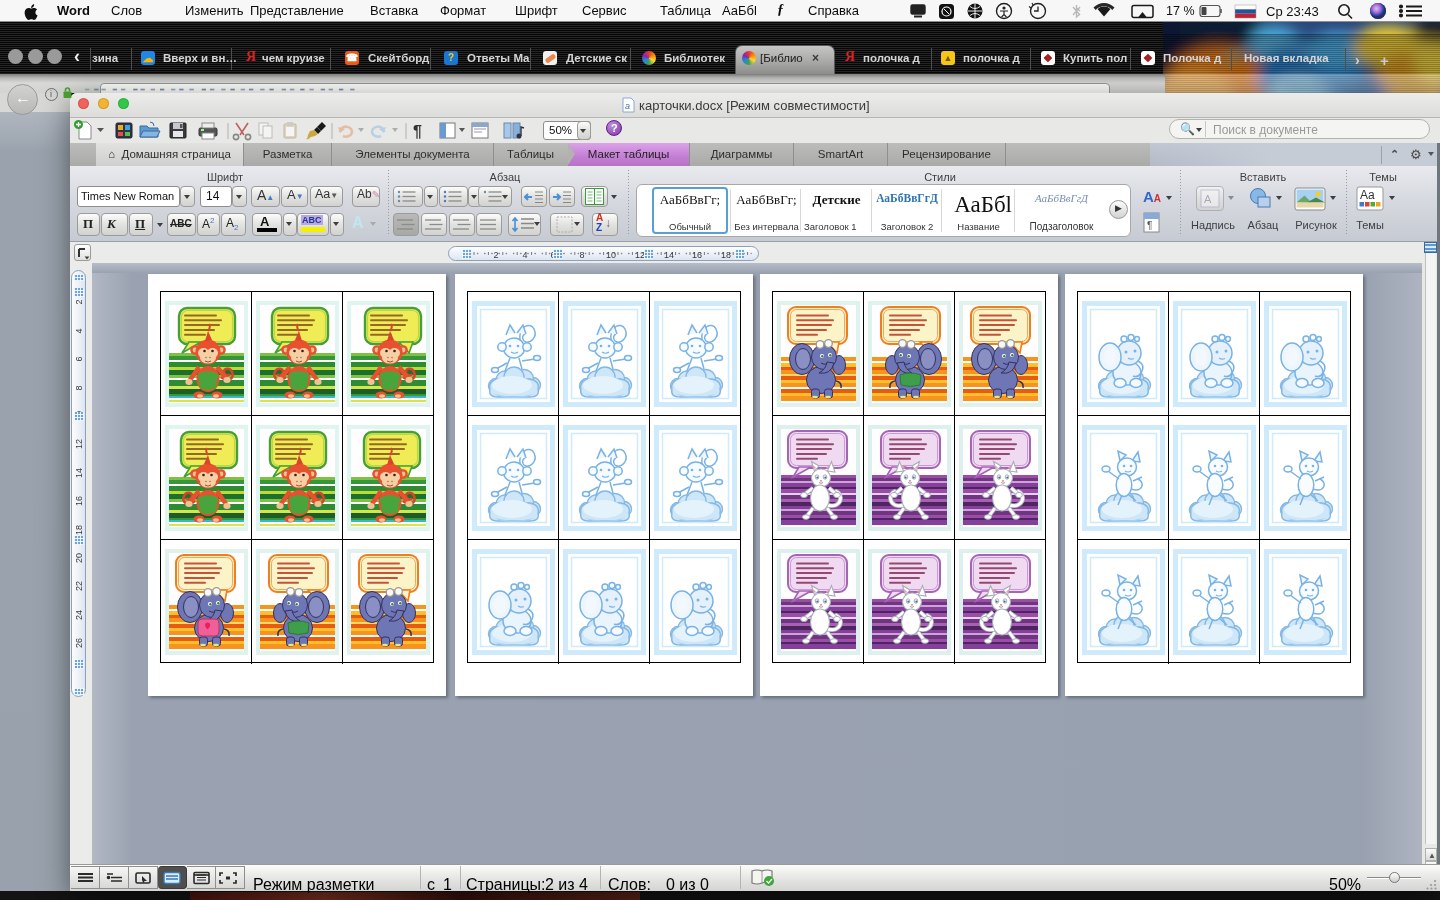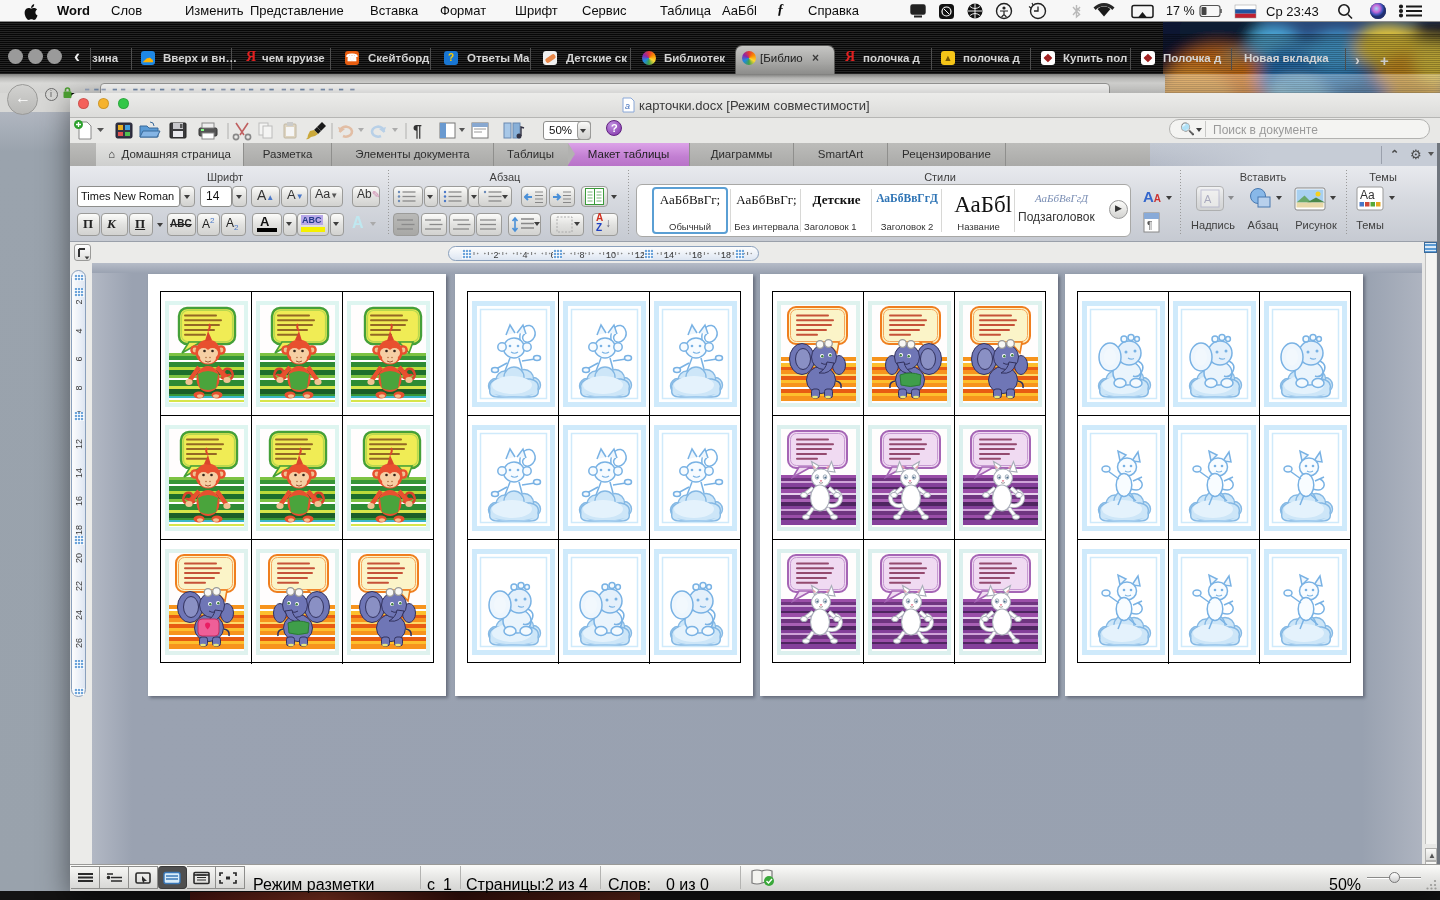--- a/index.html
+++ b/index.html
@@ -525,21 +525,21 @@
 <div class="ab" style="left:804px;top:192px;width:65px;text-align:center;font-size:13px;font-family:'Liberation Serif',serif;color:#111;white-space:nowrap;overflow:hidden"><b>Детские</b></div>
 <div class="ab" style="left:804px;top:221px;width:65px;text-align:left;font-size:9.5px;color:#333">Заголовок 1</div>
 <div class="ab" style="left:871px;top:189px;width:1px;height:43px;background:#d8d8d6"></div>
 <div class="ab" style="left:875px;top:192px;width:64px;text-align:center;font-size:11.5px;font-family:'Liberation Serif',serif;color:#111;white-space:nowrap;overflow:hidden"><b style="color:#2e74b5">АаБбВвГгД</b></div>
 <div class="ab" style="left:875px;top:221px;width:64px;text-align:center;font-size:9.5px;color:#333">Заголовок 2</div>
 <div class="ab" style="left:941px;top:189px;width:1px;height:43px;background:#d8d8d6"></div>
 <div class="ab" style="left:945px;top:192px;width:67px;text-align:right;font-size:23px;font-family:'Liberation Serif',serif;color:#111;white-space:nowrap;overflow:hidden">АаБбl</div>
 <div class="ab" style="left:945px;top:221px;width:67px;text-align:center;font-size:9.5px;color:#333">Название</div>
 <div class="ab" style="left:1014px;top:189px;width:1px;height:43px;background:#d8d8d6"></div>
 <div class="ab" style="left:1018px;top:192px;width:87px;text-align:center;font-size:11px;font-family:'Liberation Serif',serif;color:#111;white-space:nowrap;overflow:hidden"><i style="color:#7a8eb4">АаБбВвГгД</i></div>
-<div class="ab" style="left:1018px;top:210px;width:87px;font-size:12px;color:#333">Подзаголовок</div>
+<div class="ab" style="left:1018px;top:221px;width:87px;text-align:center;font-size:10px;color:#333">Подзаголовок</div>
 <div class="ab tl" style="left:1109px;top:200px;width:19px;height:19px;background:linear-gradient(180deg,#fcfcfa,#d2d2d0);border:1px solid #999"></div>
 <div class="ab" style="left:1115px;top:203px;font-size:9px;color:#333">▶</div>
 <div class="ab" style="left:1143px;top:188px;font-size:15px;font-weight:700;color:#3366cc">A<span style="font-size:10px;color:#cc3333">A</span></div>
 <div class="ab dd" style="left:1166px;top:196px"></div>
 <svg class="ab" style="left:1143px;top:212px" width="20" height="22">
     <rect x="1" y="1" width="15" height="19" fill="#fff" stroke="#888"></rect>
     <rect x="1" y="1" width="15" height="6" fill="#88aad8"></rect>
     <text x="4" y="17" font-size="10" fill="#555">¶</text>
   </svg>
 <div class="ab btn" style="left:1196px;top:186px;width:28px;height:25px;opacity:.65"></div>

